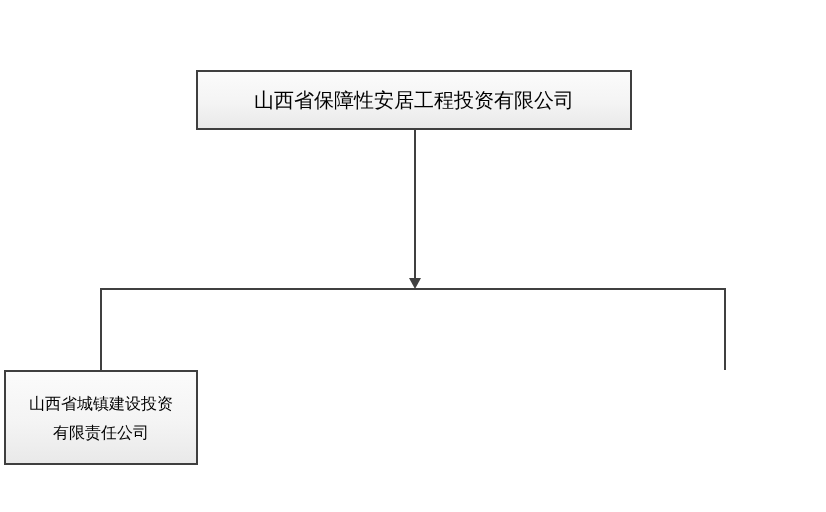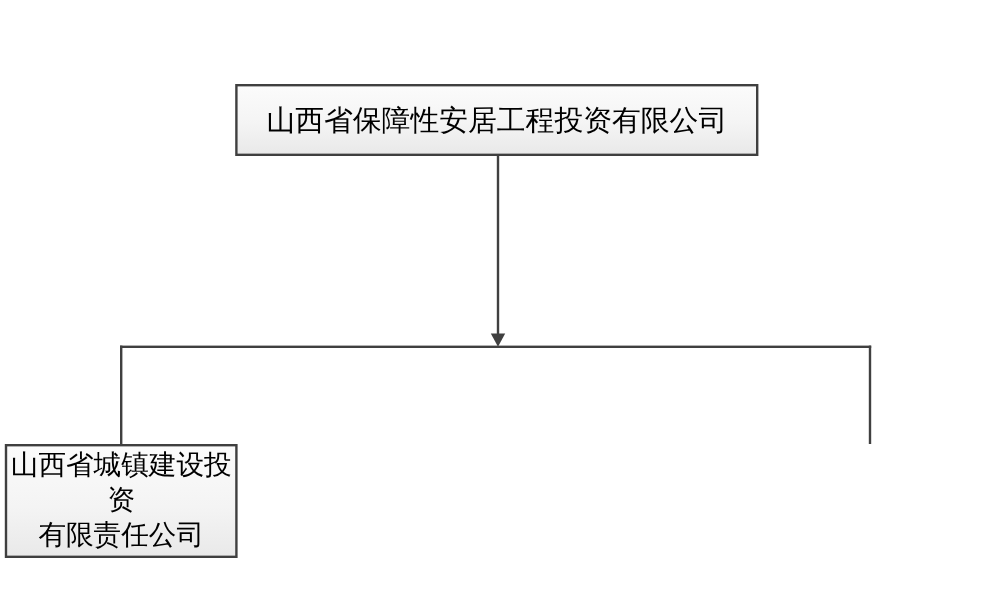--- a/index.html
+++ b/index.html
@@ -27,29 +27,29 @@
     color: #000000;
   }
   .org-box .label {
     white-space: pre-line;
   }
   .box-root {
     left: 196px;
     top: 70px;
     width: 436px;
     height: 60px;
-    font-size: 24px;
+    font-size: 20px;
     line-height: 30px;
   }
   .box-left {
     left: 4px;
     top: 370px;
     width: 194px;
     height: 95px;
-    font-size: 23px;
+    font-size: 16px;
     line-height: 29px;
   }
   .box-right {
     left: 629px;
     top: 370px;
     width: 190px;
     height: 95px;
     font-size: 20px;
     line-height: 29px;
   }

